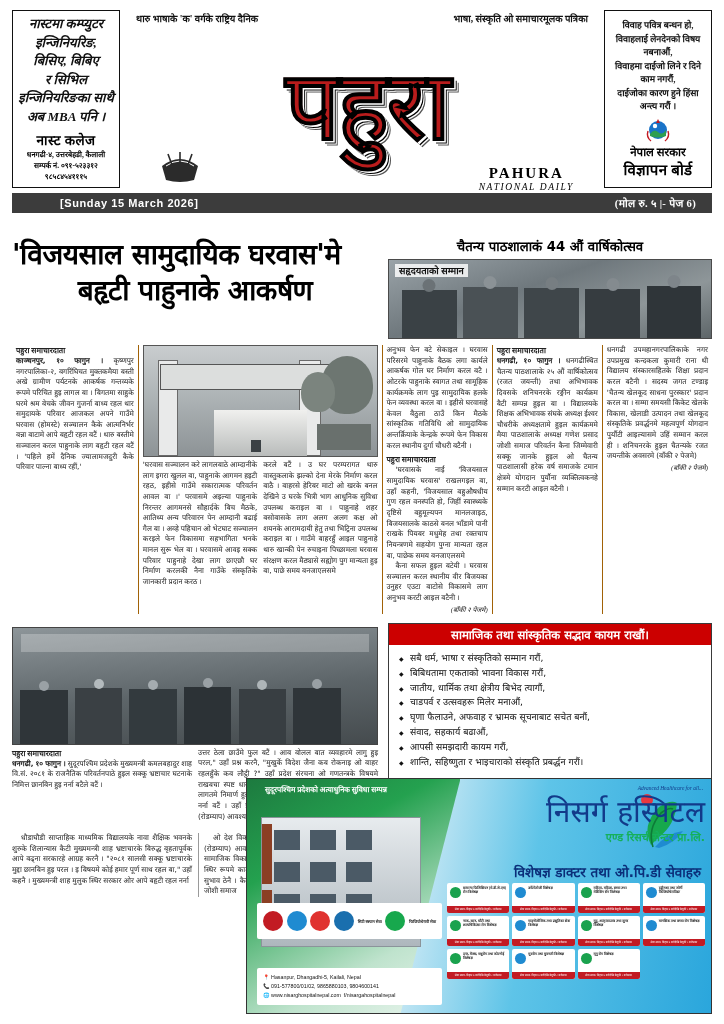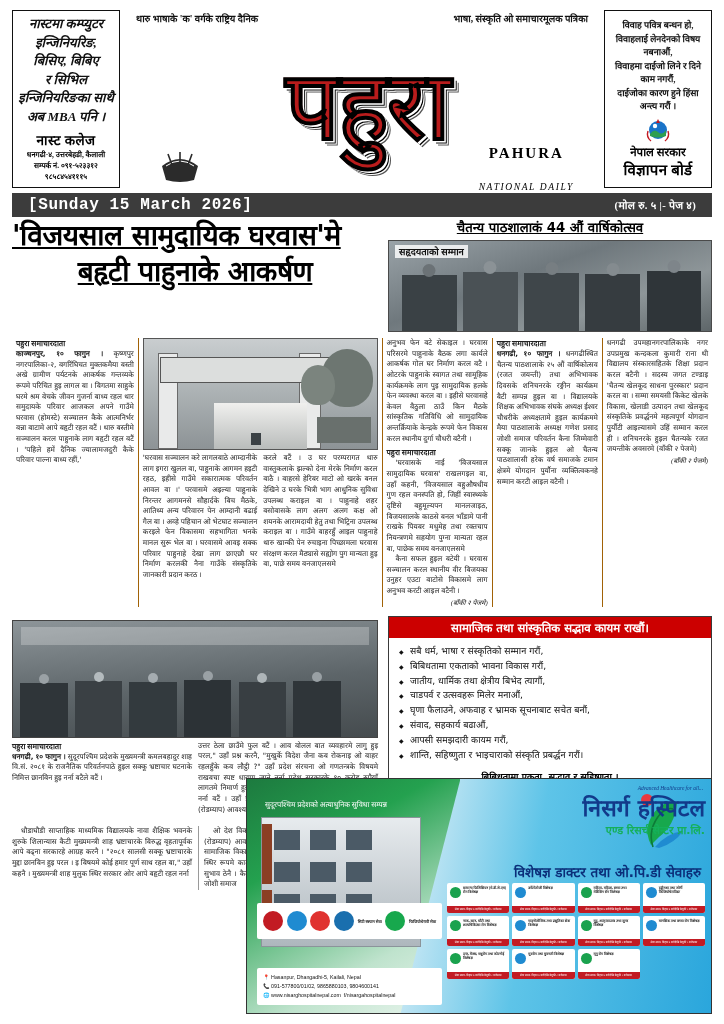--- a/index.html
+++ b/index.html
@@ -46,53 +46,53 @@
     margin-left: 10px;
   }
   .mh-basket {
     position:absolute; left: 34px; bottom: 4px;
     width: 52px; height: 34px;
   }
   .mh-en {
     position: absolute; right: 30px; bottom: -4px; text-align: center;
   }
   .mh-en-1 { font-size: 15px; font-weight: 800; letter-spacing: 2px; font-family:"Liberation Serif",serif;}
-  .mh-en-2 { font-size: 9.5px; font-style: italic; letter-spacing: 1.6px; font-family:"Liberation Serif",serif;margin-top:20px;}
+  .mh-en-2 { font-size: 9.5px; font-style: italic; letter-spacing: 1.6px; font-family:"Liberation Serif",serif;}
 
   .ad-r-line { font-size: 9px; line-height: 1.5; font-weight: 700; color:#111; }
   .ad-r-emblem { width: 26px; height: 26px; margin: 3px 0 1px; }
   .ad-r-g1 { font-size: 11.5px; font-weight: 800; }
   .ad-r-g2 { font-size: 15px; font-weight: 900; letter-spacing:.3px;}
 
   
   .datebar {
     background: #3c3c3c; color: #fff;
     display: flex; align-items: center; justify-content: space-between;
     padding: 3px 16px; margin-top: 5px;
     font-size: 10.6px; font-weight: 700; letter-spacing: .3px;
   }
-  .datebar .mid { font-family:Liberation Mono, monospace; font-size:16px; letter-spacing:.6px;}
-
-  
-  .headline-row { display: flex; margin-top: 1px; text-decoration: underline; }
+  .datebar .mid { font-family:Liberation Sans, sans-serif; font-size:11px; letter-spacing:.6px;margin-left:32px;}
+
+  
+  .headline-row { display: flex; margin-top: 24px; }
   .hl-left { width: 372px; padding-right: 6px; }
   .hl-1, .hl-2 {
     font-size: 28px; font-weight: 900; color: #000; line-height: 1.28;
     font-family: "DejaVu Sans", sans-serif; letter-spacing: -.5px;
   }
   .hl-1 { }
   .hl-2 { text-align: center; }
 
   .hl-right { flex: 1; padding-left: 4px; }
   .hl-r-title {
     font-size: 13.2px; font-weight: 800; text-align: center;
     font-family: "DejaVu Sans", sans-serif; margin-bottom: 4px;
   }
   .hl-photo {
-    width: 100%; height: 92px; position: relative; overflow: hidden;
+    width: 100%; height: 80px; position: relative; overflow: hidden;
     background: linear-gradient(160deg,#9aa3a8 0%,#6f787d 40%,#8e9699 70%,#5e6669 100%);
     border: 1px solid #4a4a4a;
   }
   .hl-photo .cap-strip {
     position: absolute; top: 4px; left: 6px;
     background: rgba(255,255,255,.82); color:#111;
     font-size: 9.5px; font-weight: 800; padding: 0 4px;
   }
   .ppl { position:absolute; bottom:0; width:17%; background:#3a4145; }
   .ppl .head { position:absolute; top:-11px; left:50%; transform:translateX(-50%);
@@ -160,30 +160,30 @@
   .hosp {
     position:absolute; left: 246px; right: 12px; bottom: 10px; height: 236px;
     border: 1.5px solid #333; overflow:hidden;
     background: linear-gradient(100deg,#eaf7fb 0%,#cfeaf5 35%,#5ec4e8 60%,#2aa6dc 100%);
   }
   .hosp-green {
     position:absolute; left:0; top:0; width:46%; height:100%;
     background: linear-gradient(150deg,#1d7a3f 0%,#24a14f 30%,#bfe3cd 72%,#eef7f1 100%);
     clip-path: polygon(0 0, 100% 0, 72% 100%, 0 100%);
   }
-  .hosp-top-txt { position:absolute; top:20px; left:18px; font-size:7.4px; font-weight:400; color:#fff; }
+  .hosp-top-txt { position:absolute; top:5px; left:18px; font-size:7.4px; font-weight:700; color:#fff; }
   .hosp-bldg {
     position:absolute; left:14px; top:38px; width:160px; height:130px;
     background: linear-gradient(180deg,#e7ebee,#aeb7bd);
     border:1px solid #8b949a;
   }
   .hosp-bldg .win { position:absolute; background:#4b5a66; }
   .hosp-logo { position:absolute; right:8px; top:12px; width:78px; height:60px; }
   .hosp-name { position:absolute; right:6px; top:18px; text-align:right; }
-  .hosp-n1 { font-size:23px; font-weight:700; color:#123a8a; font-family:"DejaVu Sans",sans-serif; line-height:1;}
+  .hosp-n1 { font-size:30px; font-weight:400; color:#123a8a; font-family:"DejaVu Sans",sans-serif; line-height:1;}
   .hosp-n2 { font-size:11px; font-weight:800; color:#15b05a; font-family:"DejaVu Sans",sans-serif; margin-top:2px;}
   .hosp-tag-en { position:absolute; right:8px; top:6px; font-size:5.4px; font-style:italic; color:#123a8a;}
   .hosp-sub { position:absolute; right:10px; top:84px; font-size:13.5px; font-weight:900;
               color:#0b2f7a; font-family:"DejaVu Sans",sans-serif;}
   .svc-grid { position:absolute; right:6px; top:104px; width:258px;
               display:grid; grid-template-columns:repeat(4,1fr); gap:3px; }
   .svc { background:#fff; border-radius:2px; overflow:hidden; height:30px; position:relative;}
   .svc .dot { position:absolute; left:3px; top:4px; width:11px; height:11px; border-radius:50%;
               background:#1aa24e; }
   .svc .t { position:absolute; left:16px; top:3px; right:2px; font-size:3.6px; line-height:1.25; color:#111; font-weight:700;}
@@ -253,21 +253,21 @@
         <path d="M13 2 L15 6 L11 6 Z" fill="#c21b23"></path>
         <path d="M3 14 Q1 20 6 24 M23 14 Q25 20 20 24" stroke="#c21b23" stroke-width="1.4" fill="none"></path>
       </svg>
       <div class="ad-r-g1">नेपाल सरकार</div>
       <div class="ad-r-g2">विज्ञापन बोर्ड</div>
     </div>
   </div>
 
   <div class="datebar">
     <div class="mid">[Sunday 15 March  2026]</div>
-    <div>(मोल रु. ५ |- पेज ४)</div>
+    <div>(मोल रु. ५ |- पेज 6)</div>
   </div>
 
   <div class="headline-row">
     <div class="hl-left">
       <div class="hl-1">'विजयसाल सामुदायिक घरवास'मे</div>
       <div class="hl-2">बहृटी पाहुनाके आकर्षण</div>
     </div>
     <div class="hl-right">
       <div class="hl-r-title">चैतन्य पाठशालाकं 44 औं वार्षिकोत्सव</div>
       <div class="hl-photo">

